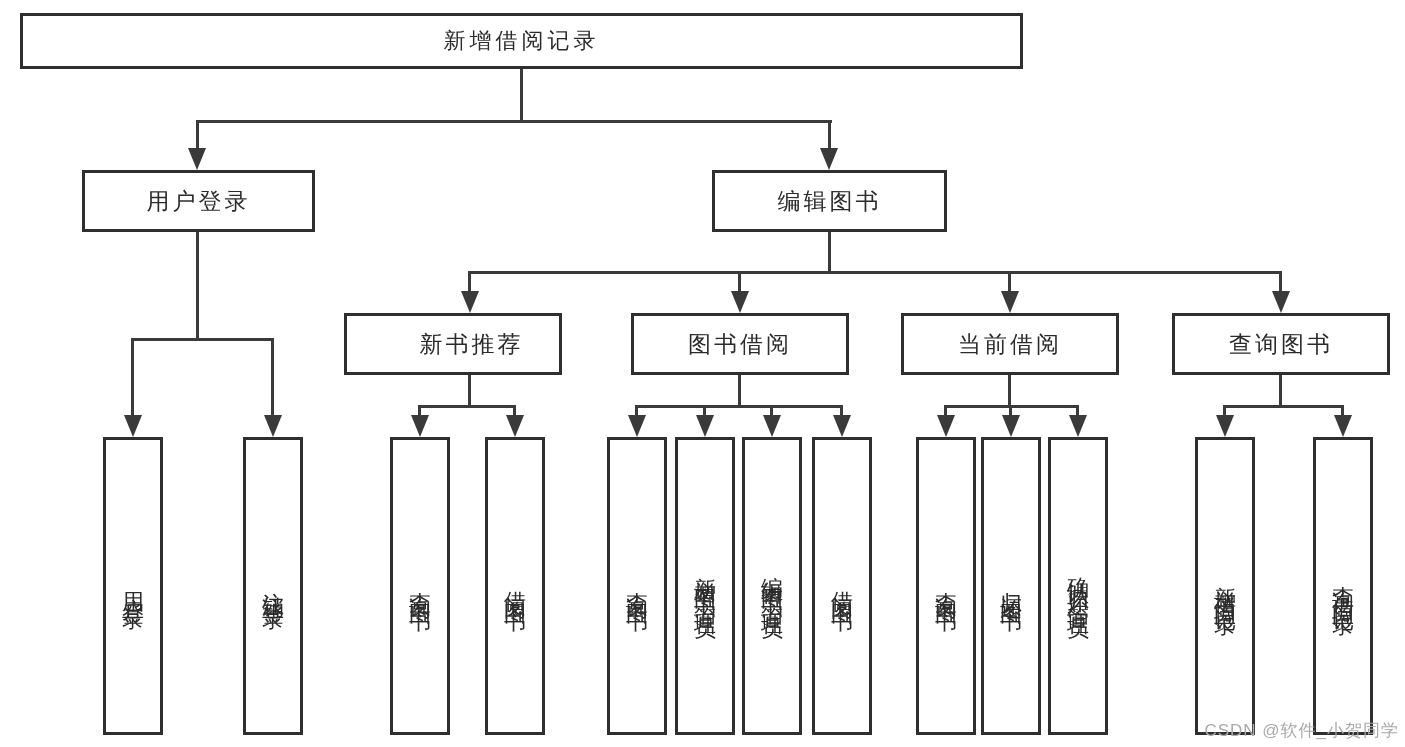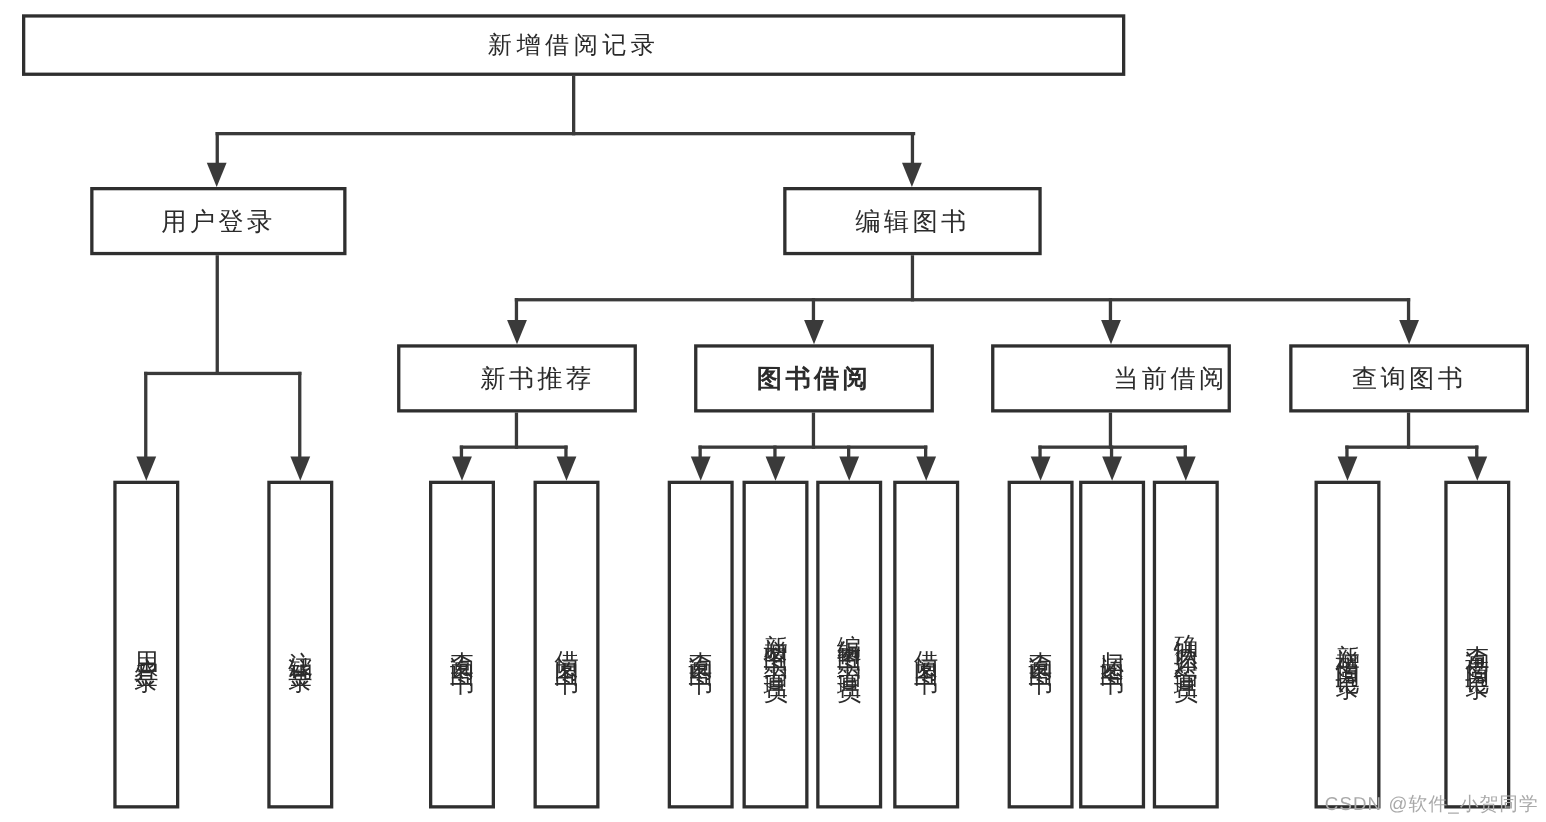--- a/index.html
+++ b/index.html
@@ -52,27 +52,27 @@
   <span class="root-label">新增借阅记录</span>
 </div>
 
 <div class="box" style="left:82px;top:170px;width:233px;height:62px;">
   <span class="hlabel">用户登录</span>
 </div>
 <div class="box" style="left:712px;top:170px;width:235px;height:62px;">
   <span class="hlabel">编辑图书</span>
 </div>
 
-<div class="box" style="left:361px;top:313px;width:218px;height:62px;padding-left:37px;">
+<div class="box" style="left:344px;top:313px;width:218px;height:62px;padding-left:37px;">
   <span class="hlabel">新书推荐</span>
 </div>
-<div class="box" style="left:631px;top:313px;width:218px;height:62px;font-weight:bold;">
+<div class="box" style="left:631px;top:313px;width:218px;height:62px;">
   <span class="hlabel">图书借阅</span>
 </div>
-<div class="box" style="left:901px;top:313px;width:218px;height:62px;justify-content:flex-end;">
+<div class="box" style="left:901px;top:313px;width:218px;height:62px;">
   <span class="hlabel">当前借阅</span>
 </div>
 <div class="box" style="left:1172px;top:313px;width:218px;height:62px;">
   <span class="hlabel">查询图书</span>
 </div>
 
 <div class="box" style="left:103px;top:437px;width:60px;height:298px;">
   <span class="vtext">用户登录</span>
 </div>
 <div class="box" style="left:243px;top:437px;width:60px;height:298px;">

